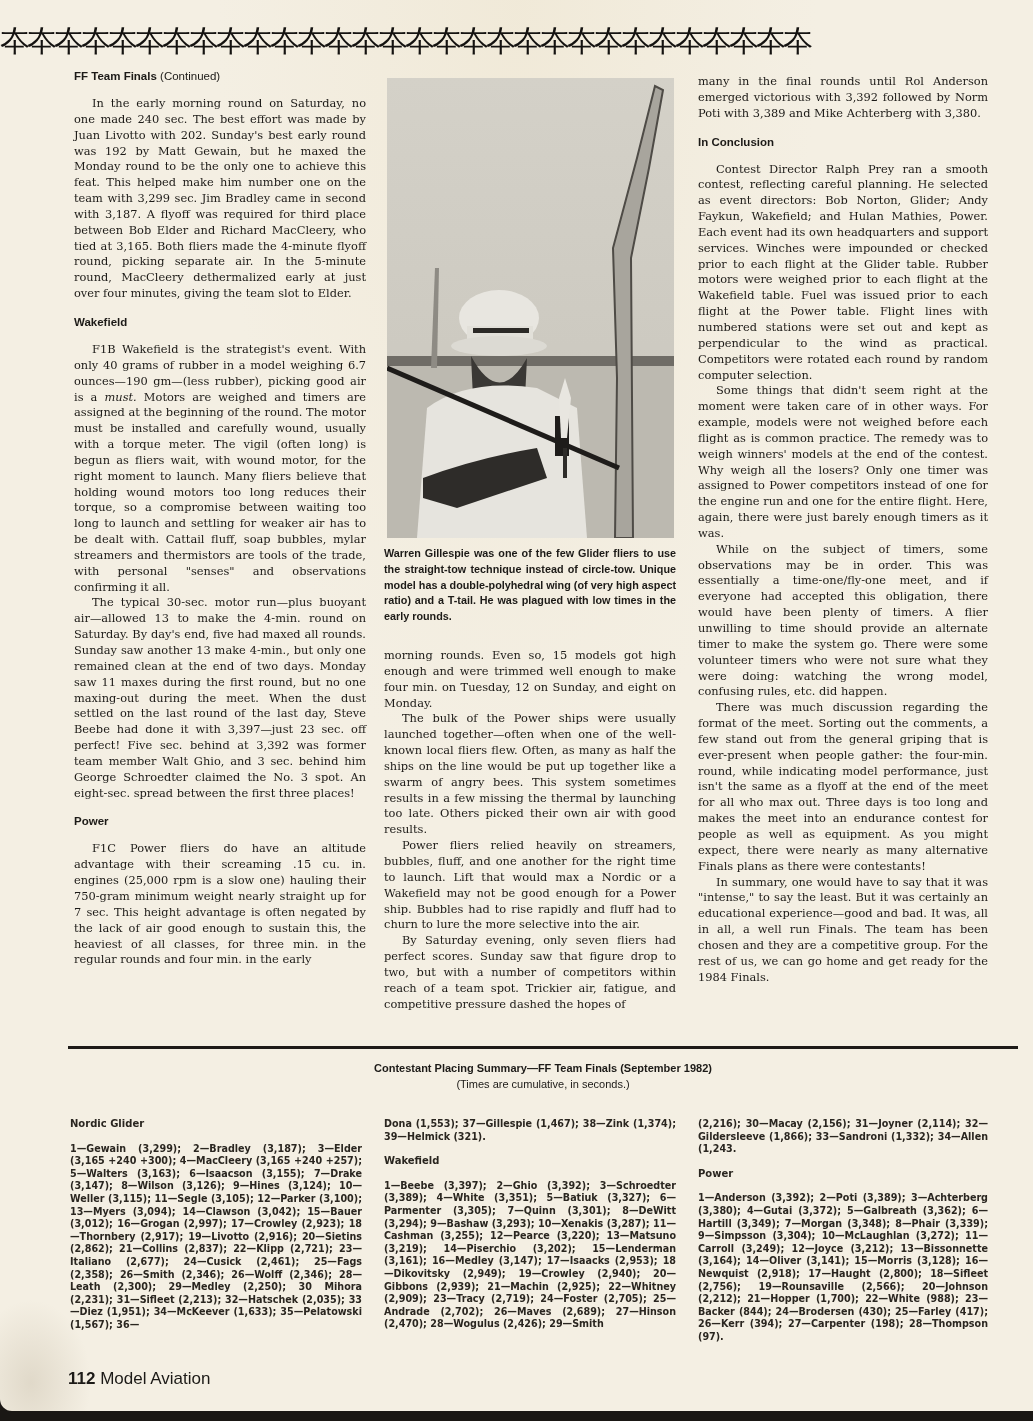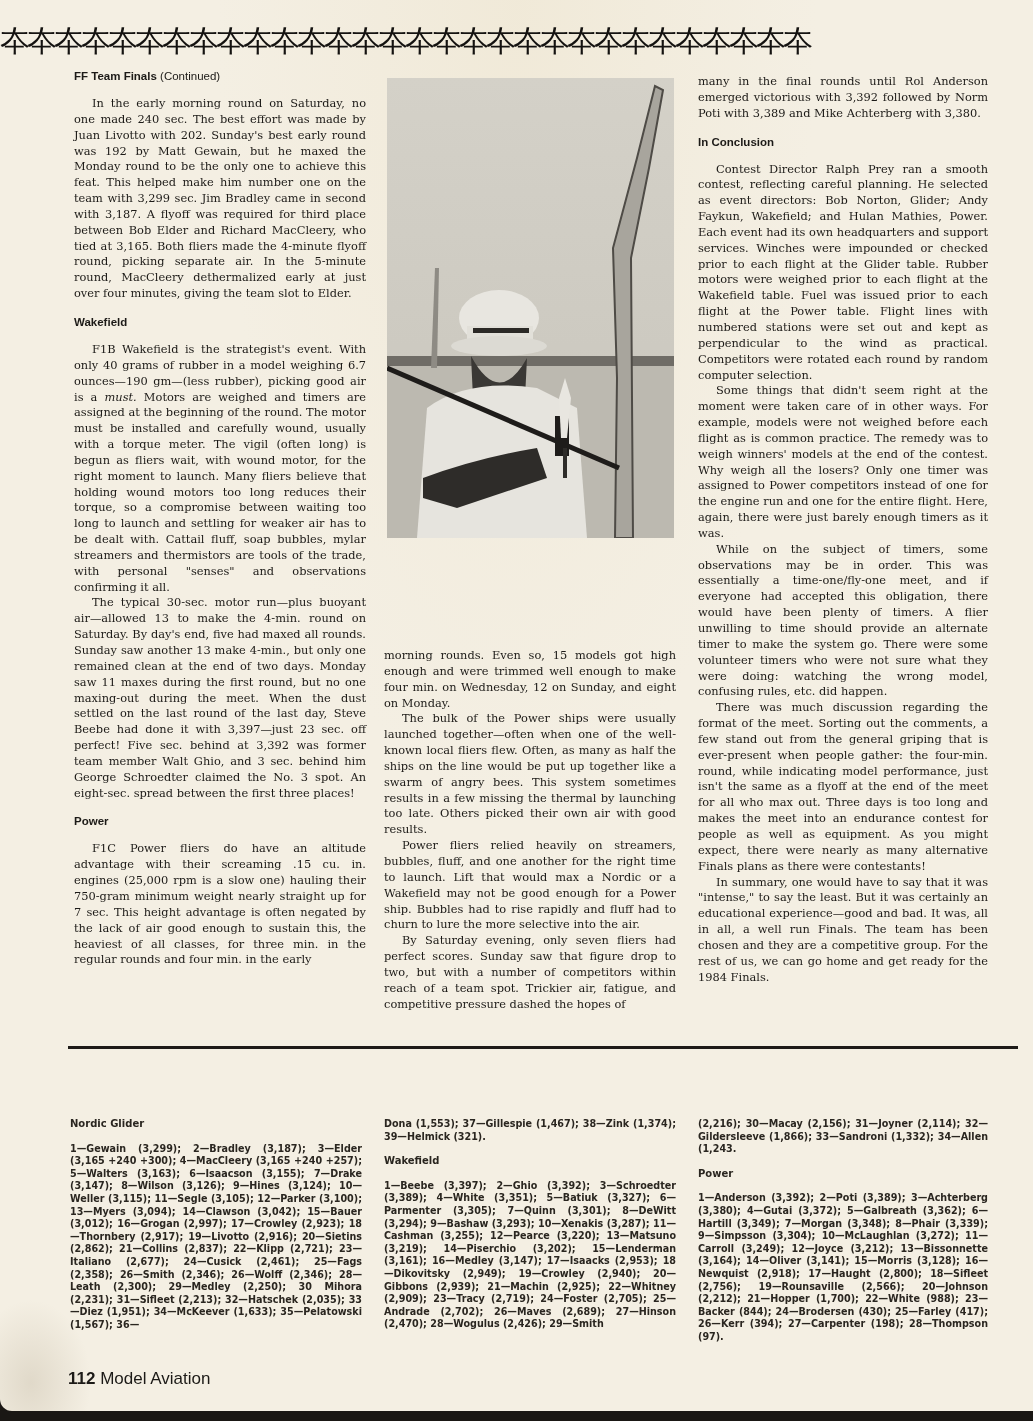--- a/index.html
+++ b/index.html
@@ -126,42 +126,47 @@
       <path d="M84 278 Q112 330 140 280 L138 320 L86 320 Z" fill="#3a3835"></path>
       <path d="M40 330 Q80 300 150 310 L190 330 L200 460 L30 460 Z" fill="#e6e4de"></path>
       <path d="M36 400 Q90 380 150 370 L160 400 L70 430 L36 420 Z" fill="#2e2c29"></path>
       <line x1="0" y1="290" x2="232" y2="390" stroke="#1e1c1a" stroke-width="5"></line>
       <rect x="168" y="338" width="14" height="40" fill="#1e1c1a"></rect>
       <path d="M172 320 L178 300 L184 320 L180 360 L174 360 Z" fill="#e8e6e0"></path>
       <rect x="176" y="370" width="4" height="30" fill="#2e2c29"></rect>
     </svg>
   </div>
 
+  <div class="caption">Warren Gillespie was one of the few Glider fliers to use the straight-tow technique instead of circle-tow. Unique model has a double-polyhedral wing (of very high aspect ratio) and a T-tail. He was plagued with low times in the early rounds.</div>
 
   <div class="col col2">
-    <p class="noindent">morning rounds. Even so, 15 models got high enough and were trimmed well enough to make four min. on Wednesday, 12 on Sunday, and eight on Monday.</p>
+    <p class="noindent">morning rounds. Even so, 15 models got high enough and were trimmed well enough to make four min. on Tuesday, 12 on Sunday, and eight on Monday.</p>
     <p>The bulk of the Power ships were usually launched together—often when one of the well-known local fliers flew. Often, as many as half the ships on the line would be put up together like a swarm of angry bees. This system sometimes results in a few missing the thermal by launching too late. Others picked their own air with good results.</p>
     <p>Power fliers relied heavily on streamers, bubbles, fluff, and one another for the right time to launch. Lift that would max a Nordic or a Wakefield may not be good enough for a Power ship. Bubbles had to rise rapidly and fluff had to churn to lure the more selective into the air.</p>
     <p>By Saturday evening, only seven fliers had perfect scores. Sunday saw that figure drop to two, but with a number of competitors within reach of a team spot. Trickier air, fatigue, and competitive pressure dashed the hopes of</p>
   </div>
 
   <div class="col col3">
     <p class="noindent">many in the final rounds until Rol Anderson emerged victorious with 3,392 followed by Norm Poti with 3,389 and Mike Achterberg with 3,380.</p>
     <div class="gap"></div>
     <h3>In Conclusion</h3>
     <div class="gap"></div>
     <p>Contest Director Ralph Prey ran a smooth contest, reflecting careful planning. He selected as event directors: Bob Norton, Glider; Andy Faykun, Wakefield; and Hulan Mathies, Power. Each event had its own headquarters and support services. Winches were impounded or checked prior to each flight at the Glider table. Rubber motors were weighed prior to each flight at the Wakefield table. Fuel was issued prior to each flight at the Power table. Flight lines with numbered stations were set out and kept as perpendicular to the wind as practical. Competitors were rotated each round by random computer selection.</p>
     <p>Some things that didn't seem right at the moment were taken care of in other ways. For example, models were not weighed before each flight as is common practice. The remedy was to weigh winners' models at the end of the contest. Why weigh all the losers? Only one timer was assigned to Power competitors instead of one for the engine run and one for the entire flight. Here, again, there were just barely enough timers as it was.</p>
     <p>While on the subject of timers, some observations may be in order. This was essentially a time-one/fly-one meet, and if everyone had accepted this obligation, there would have been plenty of timers. A flier unwilling to time should provide an alternate timer to make the system go. There were some volunteer timers who were not sure what they were doing: watching the wrong model, confusing rules, etc. did happen.</p>
     <p>There was much discussion regarding the format of the meet. Sorting out the comments, a few stand out from the general griping that is ever-present when people gather: the four-min. round, while indicating model performance, just isn't the same as a flyoff at the end of the meet for all who max out. Three days is too long and makes the meet into an endurance contest for people as well as equipment. As you might expect, there were nearly as many alternative Finals plans as there were contestants!</p>
     <p>In summary, one would have to say that it was "intense," to say the least. But it was certainly an educational experience—good and bad. It was, all in all, a well run Finals. The team has been chosen and they are a competitive group. For the rest of us, we can go home and get ready for the 1984 Finals.</p>
   </div>
 
   <div class="rule"></div>
 
+  <div class="table-title">
+    <span class="t1">Contestant Placing Summary—FF Team Finals (September 1982)</span>
+    <span class="t2">(Times are cumulative, in seconds.)</span>
+  </div>
 
   <div class="res res1">
     <h4>Nordic Glider</h4>
     <p>1—Gewain (3,299); 2—Bradley (3,187); 3—Elder (3,165 +240 +300); 4—MacCleery (3,165 +240 +257); 5—Walters (3,163); 6—Isaacson (3,155); 7—Drake (3,147); 8—Wilson (3,126); 9—Hines (3,124); 10—Weller (3,115); 11—Segle (3,105); 12—Parker (3,100); 13—Myers (3,094); 14—Clawson (3,042); 15—Bauer (3,012); 16—Grogan (2,997); 17—Crowley (2,923); 18—Thornbery (2,917); 19—Livotto (2,916); 20—Sietins (2,862); 21—Collins (2,837); 22—Klipp (2,721); 23—Italiano (2,677); 24—Cusick (2,461); 25—Fags (2,358); 26—Smith (2,346); 26—Wolff (2,346); 28—Leath (2,300); 29—Medley (2,250); 30 Mihora (2,231); 31—Sifleet (2,213); 32—Hatschek (2,035); 33—Diez (1,951); 34—McKeever (1,633); 35—Pelatowski (1,567); 36—</p>
   </div>
 
   <div class="res res2">
     <p>Dona (1,553); 37—Gillespie (1,467); 38—Zink (1,374); 39—Helmick (321).</p>
     <div class="gap2"></div>
     <h4>Wakefield</h4>

